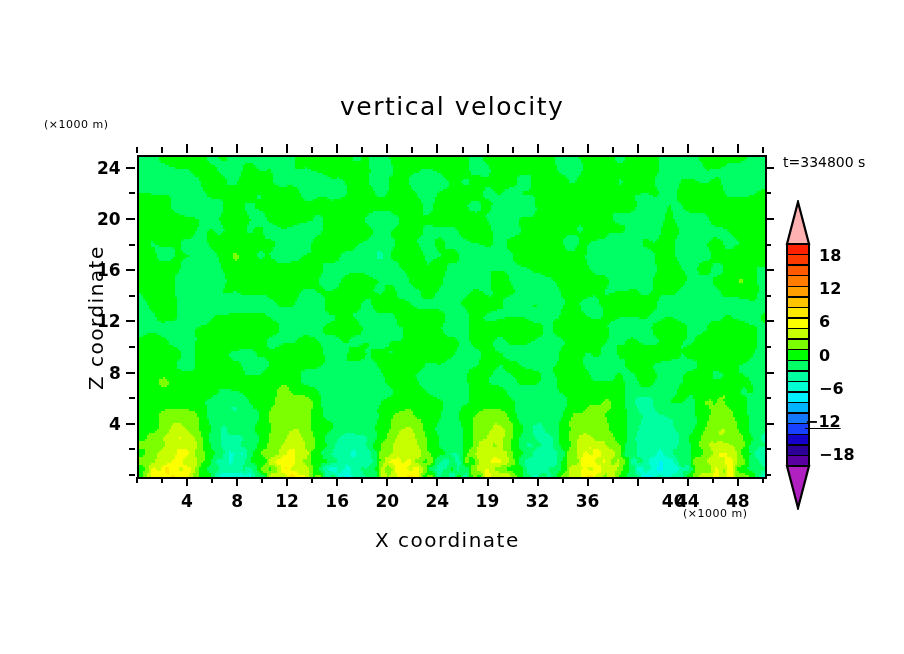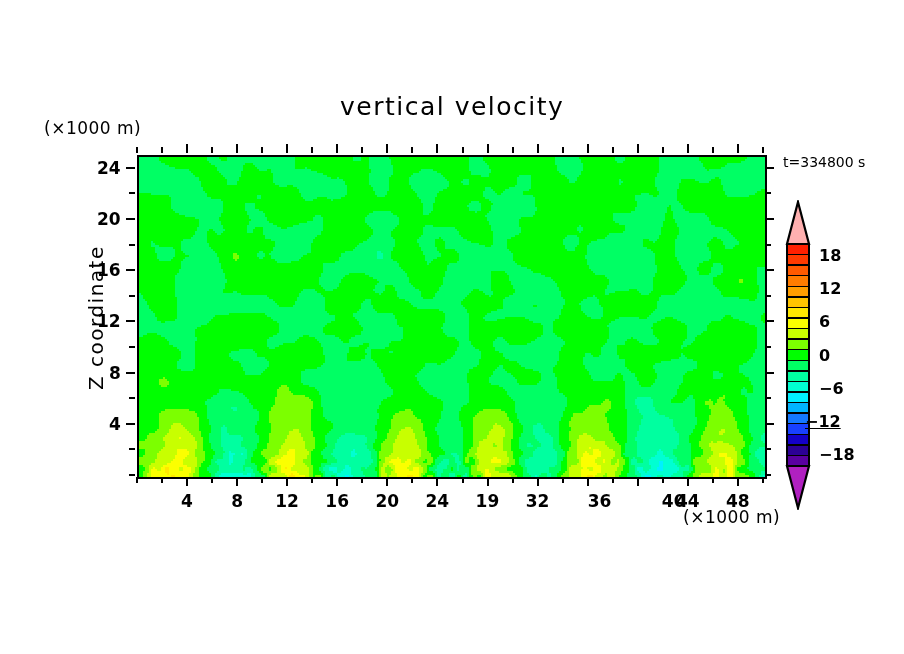--- a/index.html
+++ b/index.html
@@ -10,21 +10,21 @@
   }
   #root{position:absolute;left:0;top:0;width:904px;height:654px;}
   .abs{position:absolute;}
 
   
   .title{
     font-size:25px;letter-spacing:1.5px;color:#000;
     font-family:"DejaVu Sans","Liberation Sans",sans-serif;
     font-weight:400;white-space:nowrap;
   }
-  .unit-label{font-size:17px;letter-spacing:0.5px;white-space:nowrap;}
+  .unit-label{font-size:11px;letter-spacing:0.5px;white-space:nowrap;}
   .tick-label{font-size:17px;font-weight:bold;white-space:nowrap;}
   .axis-title{font-size:20px;letter-spacing:1.5px;white-space:nowrap;}
   .cb-label{font-size:16px;font-weight:bold;white-space:nowrap;}
   .time-label{font-size:14px;white-space:nowrap;}
 
   .vert{
     transform-origin:0 0;
     transform:rotate(-90deg);
   }
 
@@ -59,20 +59,21 @@
         <path d="M214 292h2v2h-2zM520 292h2v2h-2zM90 294h2v2h-2zM212 294h4v2h-4zM518 294h6v2h-6zM90 296h6v2h-6zM102 296h2v2h-2zM212 296h6v2h-6zM518 296h6v2h-6zM90 298h4v2h-4zM212 298h4v2h-4zM516 298h10v2h-10zM90 300h4v2h-4zM512 300h18v2h-18zM90 302h4v2h-4zM510 302h24v2h-24zM90 304h4v2h-4zM510 304h10v2h-10zM524 304h10v2h-10zM90 306h2v2h-2zM510 306h10v2h-10zM524 306h12v2h-12zM206 308h4v2h-4zM512 308h8v2h-8zM524 308h14v2h-14zM190 310h8v2h-8zM206 310h6v2h-6zM498 310h6v2h-6zM512 310h6v2h-6zM524 310h16v2h-16zM190 312h8v2h-8zM204 312h8v2h-8zM498 312h6v2h-6zM510 312h8v2h-8zM524 312h16v2h-16zM194 314h4v2h-4zM202 314h10v2h-10zM500 314h6v2h-6zM508 314h30v2h-30zM82 316h22v2h-22zM108 316h4v2h-4zM198 316h14v2h-14zM502 316h32v2h-32zM80 318h32v2h-32zM198 318h8v2h-8zM210 318h4v2h-4zM396 318h2v2h-2zM502 318h4v2h-4zM512 318h6v2h-6zM524 318h8v2h-8zM624 318h2v2h-2z" fill="#00ffd2" shape-rendering="crispEdges"></path>
         <path d="M520 304h4v2h-4zM520 306h4v2h-4zM520 308h4v2h-4zM518 310h6v2h-6zM518 312h6v2h-6zM206 318h4v2h-4zM506 318h6v2h-6z" fill="#00f0ff" shape-rendering="crispEdges"></path>
         <path d="M26 310h4v2h-4zM146 310h2v2h-2zM26 312h4v2h-4zM26 314h4v2h-4zM28 316h2v2h-2zM152 316h2v2h-2zM32 318h4v2h-4zM150 318h6v2h-6zM268 318h6v2h-6zM448 318h6v2h-6z" fill="#ffe800" shape-rendering="crispEdges"></path>
       </svg>
   </div>
 
   <div class="abs time-label" style="left:783px;top:154px;">t=334800 s</div>
 
   <div class="abs axis-title vert" style="left:84px;top:390px;">Z coordinate</div>
 
+  <div class="abs axis-title" style="left:375px;top:528px;">X coordinate</div>
 
   <div class="abs unit-label" style="left:683px;top:507px;">(×1000 m)</div>
 
   <div class="abs" id="ticks-layer" style="left:0;top:0;width:904px;height:654px;">
       <div class="tick" style="left: 136px; top: 477px; width: 2px; height: 6px;"></div>
       <div class="tick" style="left: 136px; top: 147px; width: 2px; height: 6px;"></div>
       <div class="tick" style="left: 161.04px; top: 477px; width: 2px; height: 6px;"></div>
       <div class="tick" style="left: 161.04px; top: 147px; width: 2px; height: 6px;"></div>
       <div class="tick" style="left: 186.08px; top: 477px; width: 2px; height: 9px;"></div>
       <div class="tick" style="left: 186.08px; top: 144px; width: 2px; height: 9px;"></div>
@@ -123,21 +124,21 @@
       <div class="tick" style="left: 762px; top: 477px; width: 2px; height: 6px;"></div>
       <div class="tick" style="left: 762px; top: 147px; width: 2px; height: 6px;"></div>
       <div class="abs tick-label" style="top: 491px; left: 181.08px;">4</div>
       <div class="abs tick-label" style="top: 491px; left: 231.16px;">8</div>
       <div class="abs tick-label" style="top: 491px; left: 275.24px;">12</div>
       <div class="abs tick-label" style="top: 491px; left: 325.32px;">16</div>
       <div class="abs tick-label" style="top: 491px; left: 375.4px;">20</div>
       <div class="abs tick-label" style="top: 491px; left: 425.48px;">24</div>
       <div class="abs tick-label" style="top: 491px; left: 475.56px;">19</div>
       <div class="abs tick-label" style="top: 491px; left: 525.64px;">32</div>
-      <div class="abs tick-label" style="top: 491px; left: 575.72px; margin-left: 12px;">36</div>
+      <div class="abs tick-label" style="top: 491px; left: 575.72px;">36</div>
       <div class="abs tick-label" style="top: 491px; left: 625.8px; margin-left: 36px;">40</div>
       <div class="abs tick-label" style="top: 491px; left: 675.88px;">44</div>
       <div class="abs tick-label" style="top: 491px; left: 725.96px;">48</div>
       <div class="tick" style="left: 129px; top: 474px; width: 6px; height: 2px;"></div>
       <div class="tick" style="left: 765px; top: 474px; width: 6px; height: 2px;"></div>
       <div class="tick" style="left: 129px; top: 448.4px; width: 6px; height: 2px;"></div>
       <div class="tick" style="left: 765px; top: 448.4px; width: 6px; height: 2px;"></div>
       <div class="tick" style="left: 126px; top: 422.8px; width: 9px; height: 2px;"></div>
       <div class="tick" style="left: 765px; top: 422.8px; width: 9px; height: 2px;"></div>
       <div class="tick" style="left: 129px; top: 397.2px; width: 6px; height: 2px;"></div>

